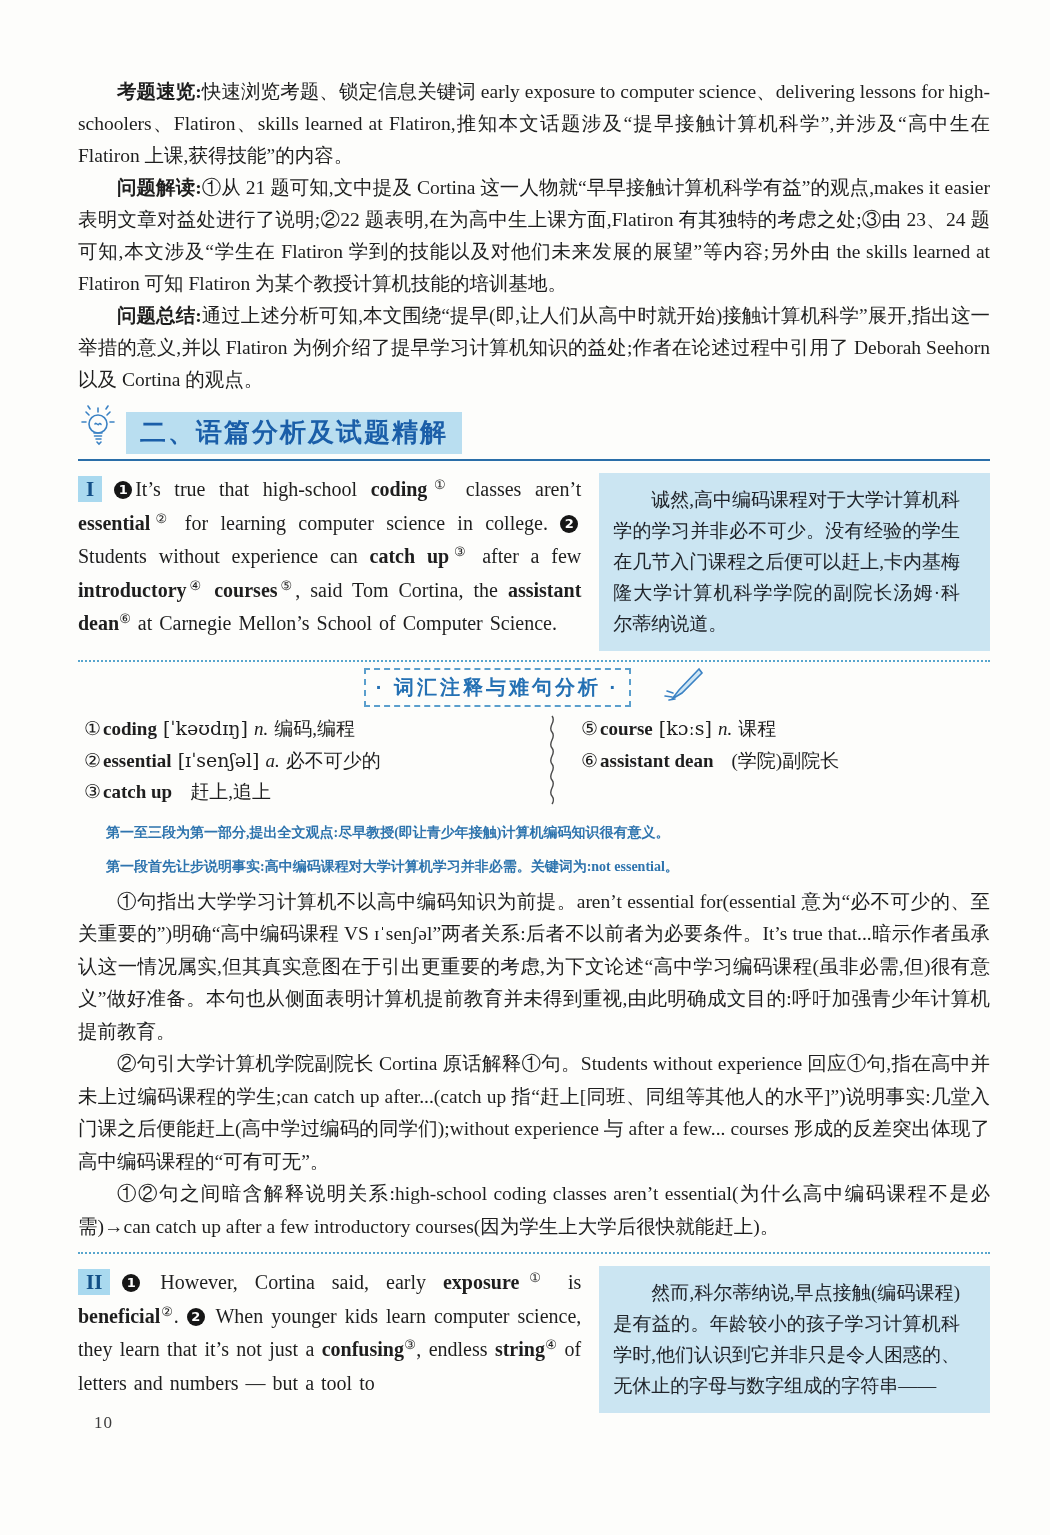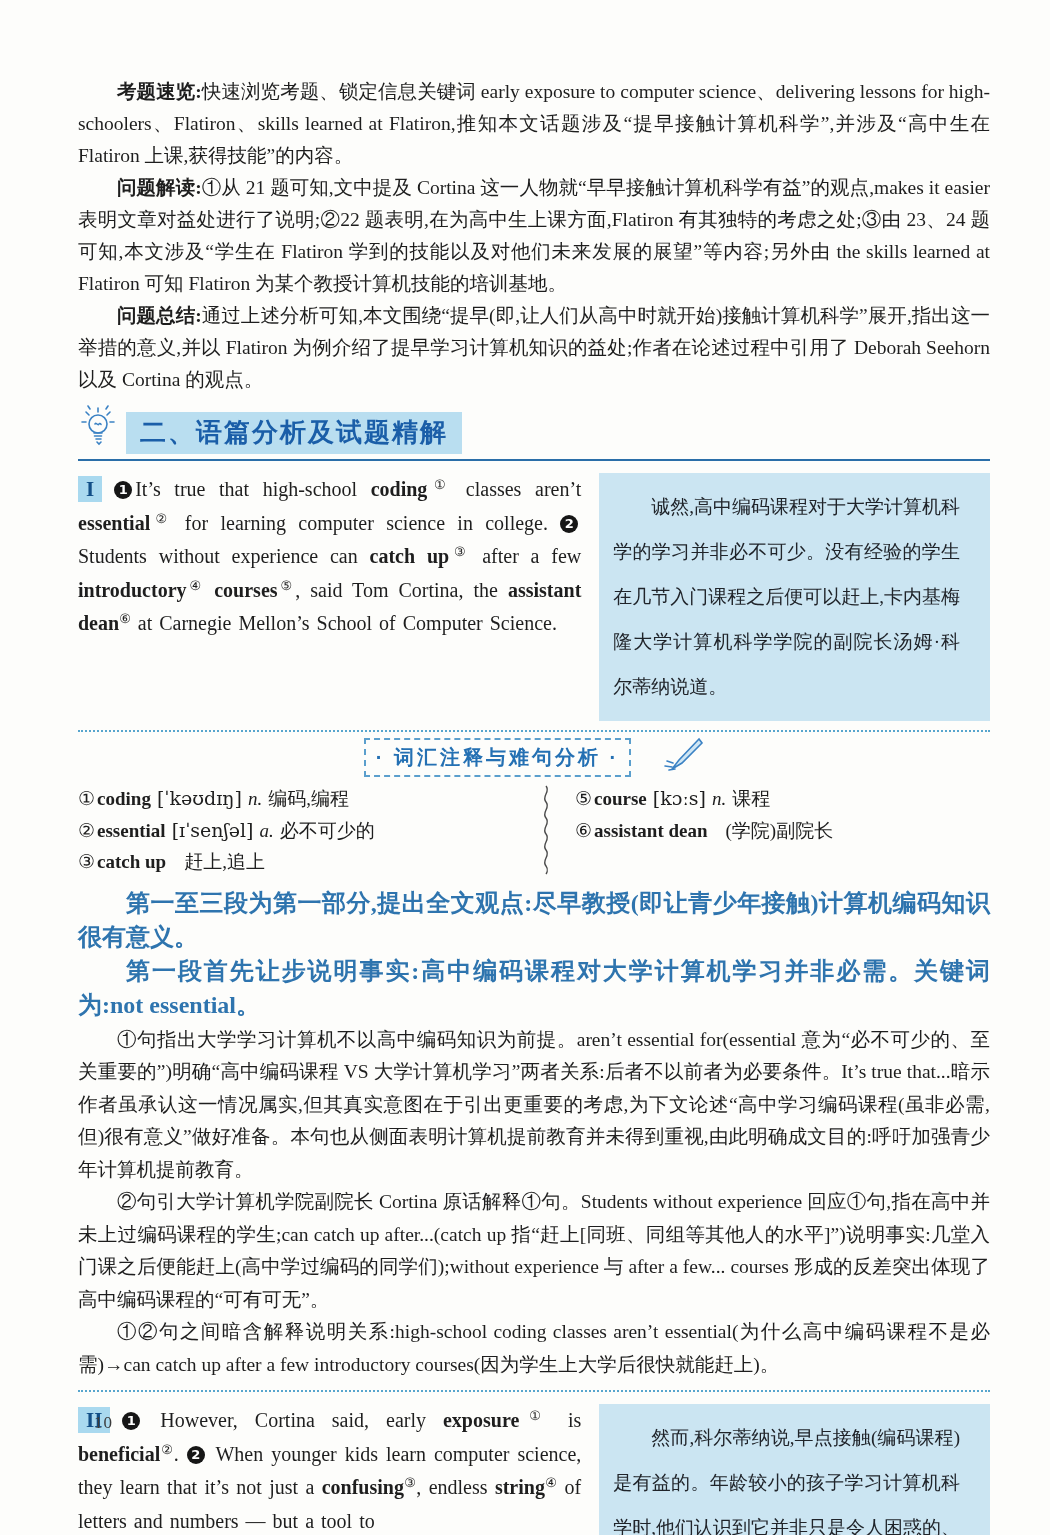--- a/index.html
+++ b/index.html
@@ -48,52 +48,52 @@
   .seg-b { font-weight:bold; }
   .seg-sup { font-size:13px; vertical-align:7px; line-height:0; letter-spacing:0; }
   .seg-bullet {
     display:inline-block; width:18px; height:18px; border-radius:50%;
     background:#161616; color:#fff; font-size:13px; font-weight:bold;
     line-height:18px; text-align:center; vertical-align:2px;
     font-family:"DejaVu Sans",sans-serif; margin-right:3px;
   }
   .trans-box {
     margin-left:10px; width:394px; background:#cbe5f2;
-    padding:11px 30px 12px 14px; font-size:19px; line-height:45px;
+    padding:11px 30px 12px 14px; font-size:19px; line-height:31px;
     text-align:justify; text-indent:2em; color:#20242a;
   }
 
   .dotted-div {
     border:0; border-top:2px dotted #57a5cd;
     margin:9px 0 4px 0; width:100%;
   }
 
   
   .tag-row { display:flex; justify-content:center; align-items:center; margin:5px 0 4px 0;gap:21px; }
   .tag {
     border:2px dashed #5b9fcd; color:#2470b3; font-weight:bold;
     font-size:20px; letter-spacing:3px; padding:4px 10px;
     font-family:"Liberation Sans","DejaVu Sans",sans-serif;
   }
   .pen-icon { margin-left:10px; flex:0 0 auto; }
 
   
   .vocab-row { display:flex; margin-top:6px; }
-  .vocab-col-left { width:455px; }
+  .vocab-col-left { width:455px;margin-left:6px; }
   .vocab-col-right { flex:1; padding-left:16px; }
   .vocab-squiggle { width:26px; display:flex; align-items:center; justify-content:center; }
   .vocab-item { font-size:19px; line-height:31.5px; white-space:nowrap; }
   .vnum { margin-right:2px; }
   .vword { font-weight:bold; margin-right:6px; }
   .vphon { margin-right:6px; font-family:"DejaVu Serif",serif; }
   .vpos { font-style:italic; margin-right:6px; }
 
   
   .hl-p {
-    margin:0; color:#2e74ae; font-weight:bold; font-size:24px;
+    margin:0; color:#2e74ae; font-weight:bold; font-size:14px;
     line-height:34px; text-indent:2em; text-align:justify;
   }
   .hl-wrap { margin-top:8px; }
   .ana-p {
     margin:0; font-size:19.5px; line-height:32.5px;
     text-align:justify; text-indent:2em;
   }
   .ana-wrap { margin-top:2px; }
 
   .page-num {
@@ -159,21 +159,21 @@
       </div>
     </div>
 
 
     <div class="hl-wrap">
       <p class="hl-p">第一至三段为第一部分,提出全文观点:尽早教授(即让青少年接触)计算机编码知识很有意义。</p>
       <p class="hl-p">第一段首先让步说明事实:高中编码课程对大学计算机学习并非必需。关键词为:not essential。</p>
     </div>
 
     <div class="ana-wrap">
-      <p class="ana-p">①句指出大学学习计算机不以高中编码知识为前提。aren’t essential for(essential 意为“必不可少的、至关重要的”)明确“高中编码课程 VS 大学计算机学习”两者关系:后者不以前者为必要条件。It’s true that...暗示作者虽承认这一情况属实,但其真实意图在于引出更重要的考虑,为下文论述“高中学习编码课程(虽非必需,但)很有意义”做好准备。本句也从侧面表明计算机提前教育并未得到重视,由此明确成文目的:呼吁加强青少年计算机提前教育。</p>
+      <p class="ana-p">①句指出大学学习计算机不以高中编码知识为前提。aren’t essential for(essential 意为“必不可少的、至关重要的”)明确“高中编码课程 VS ɪˈsenʃəl”两者关系:后者不以前者为必要条件。It’s true that...暗示作者虽承认这一情况属实,但其真实意图在于引出更重要的考虑,为下文论述“高中学习编码课程(虽非必需,但)很有意义”做好准备。本句也从侧面表明计算机提前教育并未得到重视,由此明确成文目的:呼吁加强青少年计算机提前教育。</p>
       <p class="ana-p">②句引大学计算机学院副院长 Cortina 原话解释①句。Students without experience 回应①句,指在高中并未上过编码课程的学生;can catch up after...(catch up 指“赶上[同班、同组等其他人的水平]”)说明事实:几堂入门课之后便能赶上(高中学过编码的同学们);without experience 与 after a few... courses 形成的反差突出体现了高中编码课程的“可有可无”。</p>
       <p class="ana-p">①②句之间暗含解释说明关系:high-school coding classes aren’t essential(为什么高中编码课程不是必需)→can catch up after a few introductory courses(因为学生上大学后很快就能赶上)。</p>
     </div>
 
     <hr class="dotted-div">
 
     <div class="para-row">
       <p class="eng"><span class="pmarker">II</span><span><span class="seg-bullet">1</span><span> However, Cortina said, early </span><span class="seg-b">exposure</span><span class="seg-sup">①</span><span> is </span><span class="seg-b">beneficial</span><span class="seg-sup">②</span><span>. </span><span class="seg-bullet">2</span><span> When younger kids learn computer science, they learn that it’s not just a </span><span class="seg-b">confusing</span><span class="seg-sup">③</span><span>, endless </span><span class="seg-b">string</span><span class="seg-sup">④</span><span> of letters and numbers — but a tool to</span></span></p>
       <div class="trans-box">然而,科尔蒂纳说,早点接触(编码课程)是有益的。年龄较小的孩子学习计算机科学时,他们认识到它并非只是令人困惑的、无休止的字母与数字组成的字符串——</div>
     </div>

